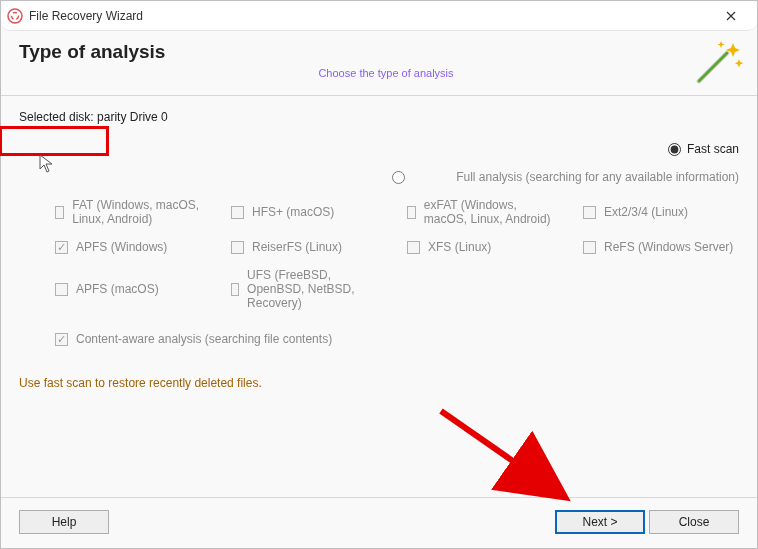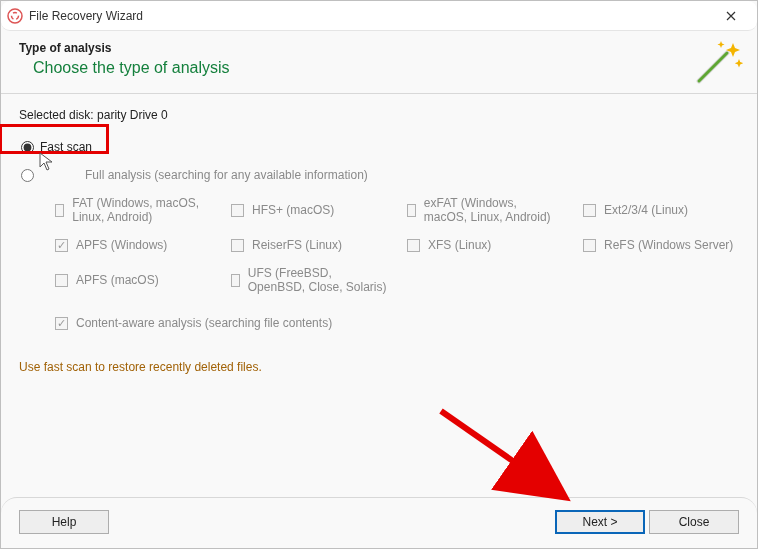--- a/index.html
+++ b/index.html
@@ -4,36 +4,36 @@
   <style>
     * { box-sizing: border-box; margin: 0; padding: 0; }
     html, body { width: 758px; height: 549px; font-family: "Segoe UI", Tahoma, sans-serif; font-size: 12px; background: #fff; overflow: hidden; }
     .window { width: 758px; height: 549px; border: 1px solid #bfbfbf; background: #f9f9f9; position: relative; }
     .titlebar { height: 30px; background: #fff; border-bottom: 1px solid #e5e5e5; display: flex; align-items: center; padding: 0 6px; border-radius: 9px; }
     .titlebar .app-icon { width: 16px; height: 16px; margin-right: 6px; }
     .titlebar .title { flex: 1; color: #333; font-size: 12px; }
     .titlebar .close-btn { width: 40px; height: 28px; display: flex; align-items: center; justify-content: center; cursor: pointer; }
     .titlebar .close-btn svg { width: 10px; height: 10px; }
     .header { padding: 10px 18px 16px 18px; border-bottom: 1px solid #d8d8d8; background: #f9f9f9; position: relative; }
-    .header h1 { font-size: 12px; font-weight: bold; color: #222; margin-bottom: 4px; }
-    .header .subtitle { font-size: 16px; color: #15803d; padding-left: 14px; }
+    .header h1 { font-size: 19px; font-weight: bold; color: #222; margin-bottom: 4px; }
+    .header .subtitle { font-size: 11px; color: #8b5cf6; padding-left: 14px; text-align: center; }
     .wand { position: absolute; right: 14px; top: 6px; width: 50px; height: 50px; }
     .content { padding: 14px 18px 0 18px; color: #222; position: relative; }
     .selected-disk { margin-bottom: 18px; }
-    .radio-row { display: flex; align-items: center; margin-bottom: 14px; }
+    .radio-row { display: flex; align-items: center; margin-bottom: 14px; justify-content: flex-end; }
     .radio-row input[type=radio] { margin-right: 6px; accent-color: #333; }
     .radio-row.disabled-label label { color: #8a8a8a; }
     .options-grid { display: grid; grid-template-columns: 1fr 1fr 1fr 1fr; column-gap: 20px; row-gap: 14px; padding-left: 36px; margin-bottom: 22px; }
     .chk { display: flex; align-items: center; }
     .chkbox { width: 13px; height: 13px; border: 1px solid #b0b0b0; background: #f5f5f5; margin-right: 8px; display: inline-flex; align-items: center; justify-content: center; }
     .chkbox.checked::after { content: "✓"; font-size: 11px; color: #999; line-height: 1; }
     .chk-label { color: #8a8a8a; }
     .content-aware { padding-left: 36px; display: flex; align-items: center; margin-bottom: 30px; }
     .hint { color: #a16207; margin-bottom: 24px; }
-    .footer { position: absolute; bottom: 0; left: 0; right: 0; padding: 12px 18px 14px 18px; border-top: 1px solid #d8d8d8; background: #f9f9f9; display: flex; align-items: center; border-radius: 16px; }
+    .footer { position: absolute; bottom: 0; left: 0; right: 0; padding: 12px 18px 14px 18px; border-top: 1px solid #d8d8d8; background: #f9f9f9; display: flex; align-items: center; }
     .btn { height: 24px; min-width: 90px; padding: 0 16px; background: #eee; border: 1px solid #adadad; color: #222; font-size: 12px; cursor: pointer; }
     .btn.primary { border: 2px solid #0a66b8; }
     .footer .spacer { flex: 1; }
     .footer .btn + .btn { margin-left: 4px; }
     .highlight-box { position: absolute; border: 3px solid #e40000; pointer-events: none; }
     .arrow-overlay { position: absolute; pointer-events: none; }
     .cursor-overlay { position: absolute; pointer-events: none; }
   </style>
 </head>
 <body>
@@ -121,21 +121,21 @@
       <div class="chk">
           <span class="chkbox"></span>
           <span class="chk-label">ReFS (Windows Server)</span>
         </div>
       <div class="chk">
           <span class="chkbox"></span>
           <span class="chk-label">APFS (macOS)</span>
         </div>
       <div class="chk">
           <span class="chkbox"></span>
-          <span class="chk-label">UFS (FreeBSD, OpenBSD, Close, Solaris)</span>
+          <span class="chk-label">UFS (FreeBSD, OpenBSD, NetBSD, Recovery)</span>
         </div>
     </div>
 
     <div class="content-aware">
       <span class="chkbox checked"></span>
       <span class="chk-label">Content-aware analysis (searching file contents)</span>
     </div>
 
     <div class="hint">Use fast scan to restore recently deleted files.</div>
   </div>

